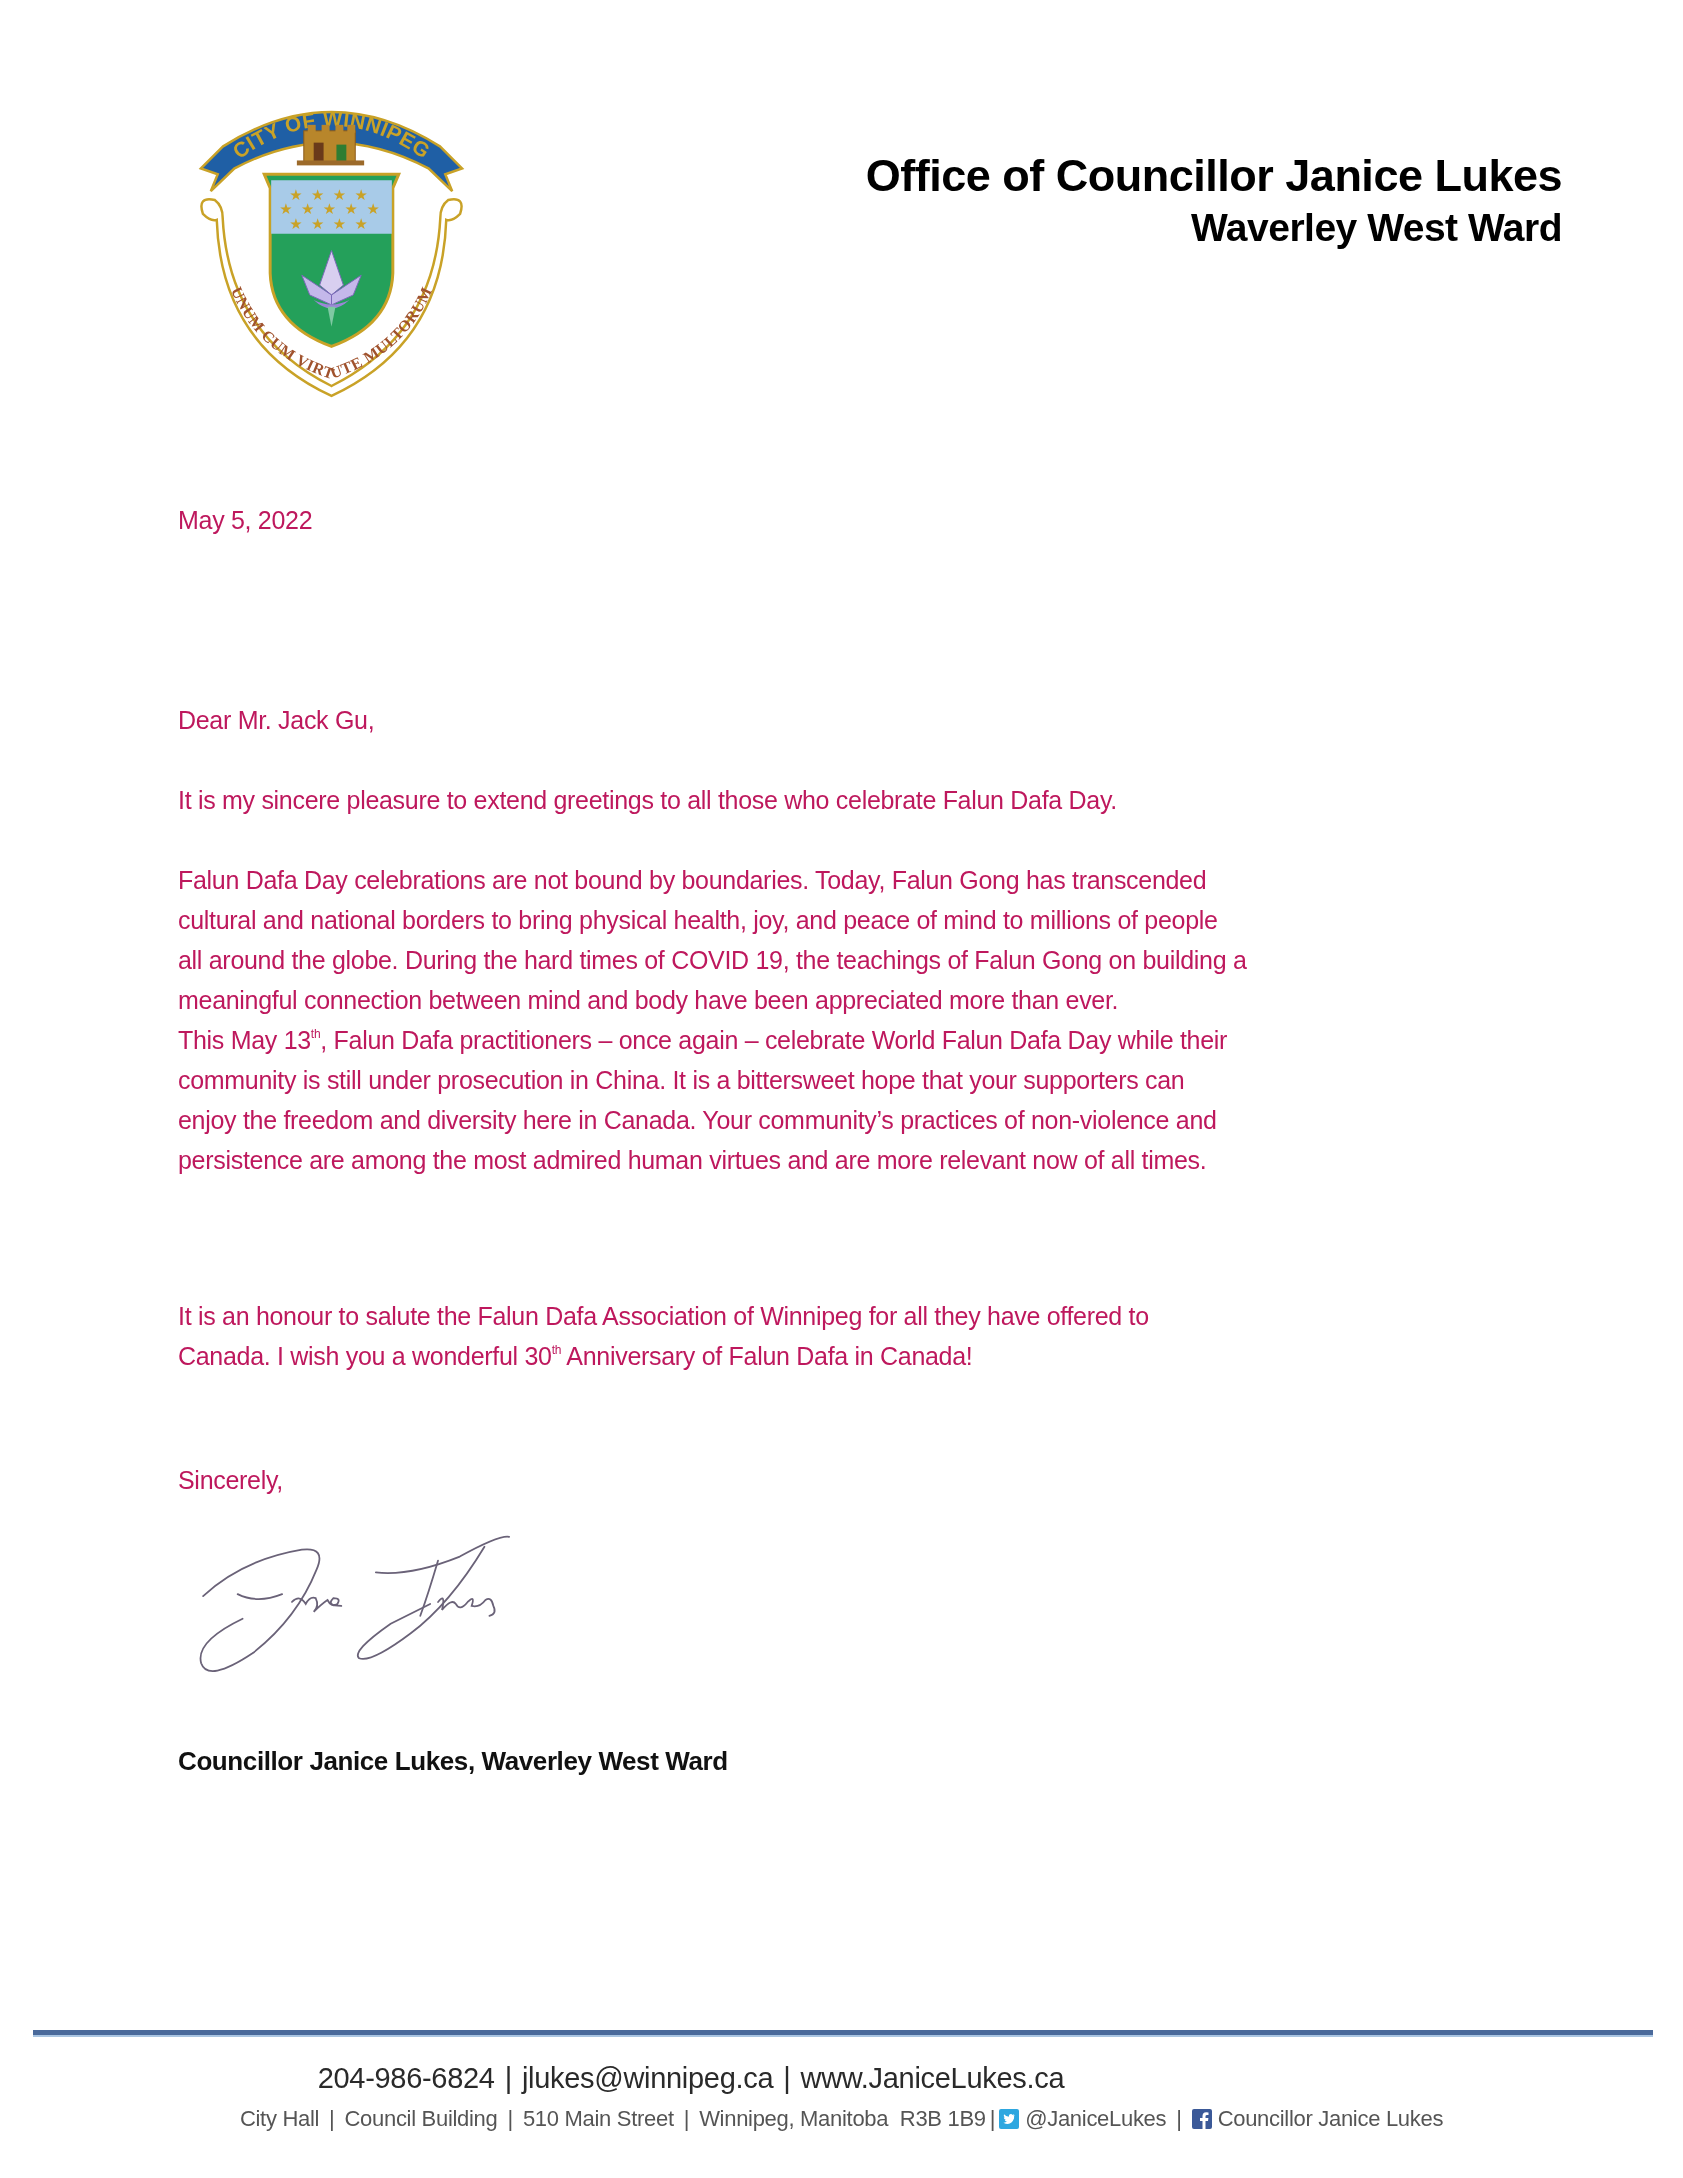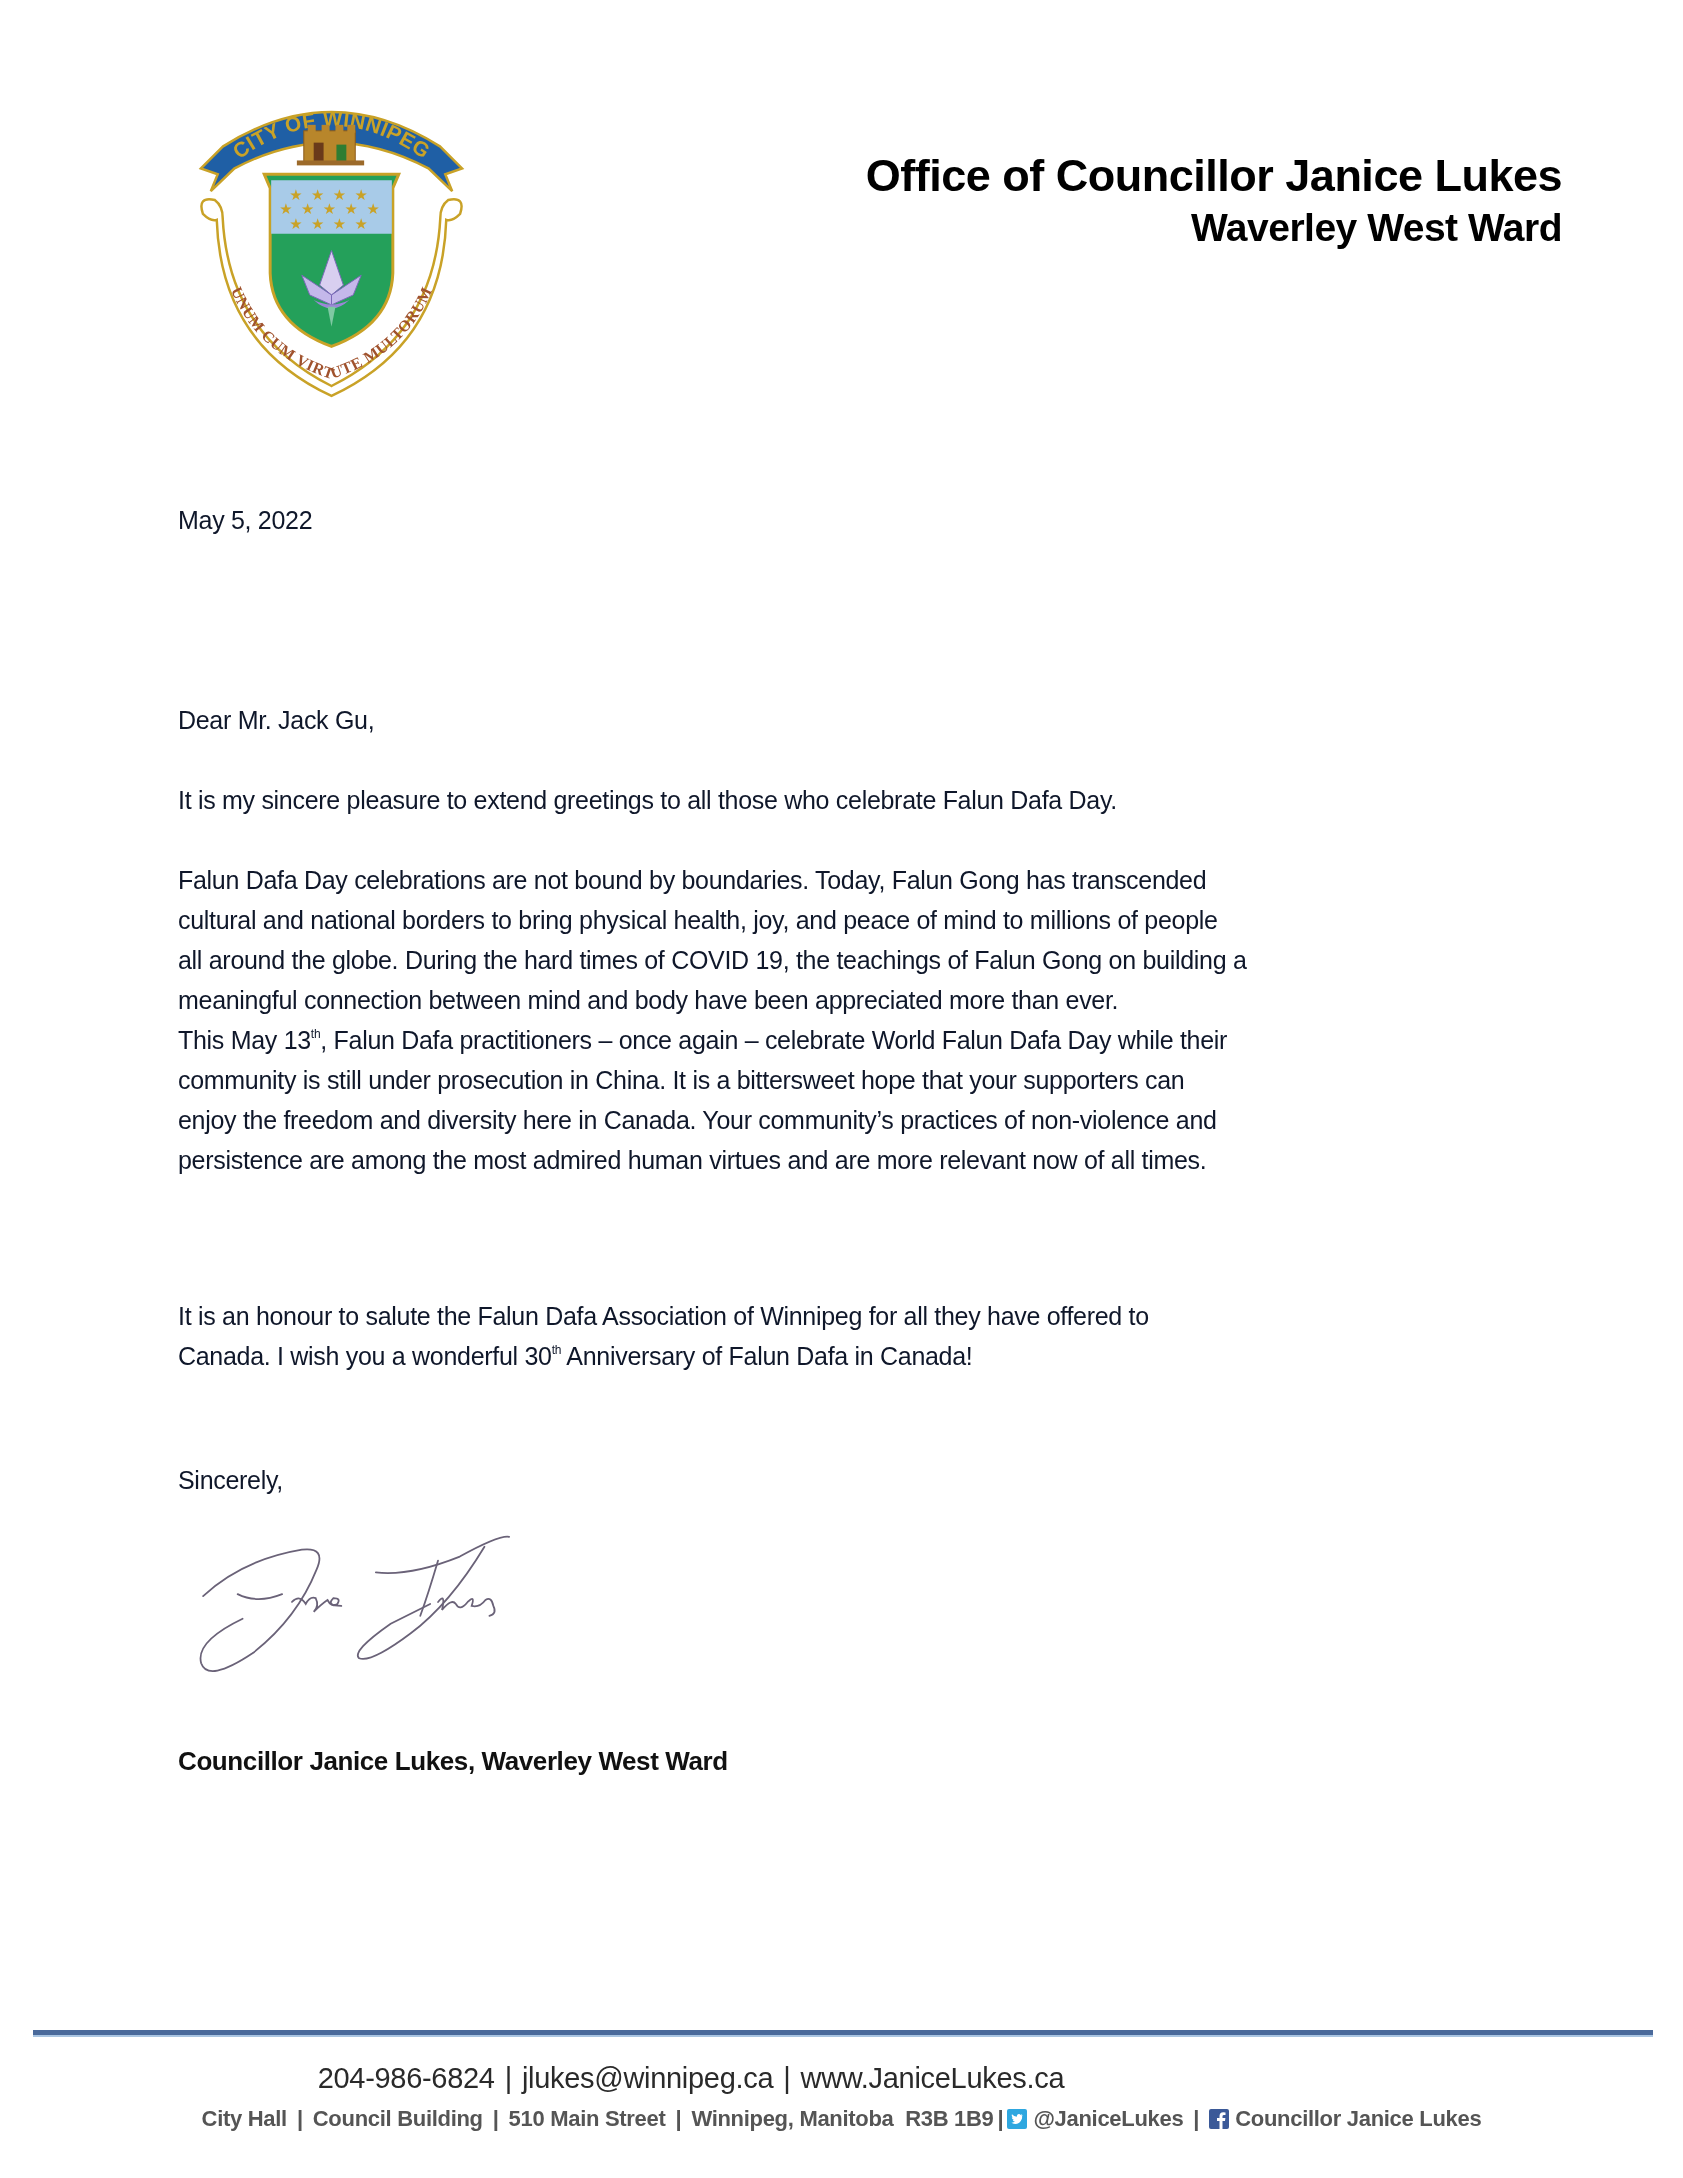--- a/index.html
+++ b/index.html
@@ -1,28 +1,28 @@
 <!DOCTYPE html>
 <html><head>
 <meta charset="utf-8">
 <style>
   html, body { margin: 0; padding: 0; background: #ffffff; }
   body { width: 1683px; height: 2178px; position: relative; overflow: hidden; font-family: "Liberation Sans", sans-serif; color: #111; }
   .abs { position: absolute; }
   #crest { left: 193px; top: 97px; width: 277px; height: 302px; }
   .hdr-title { right: 121px; top: 150px; font-size: 45px; font-weight: bold; letter-spacing: -0.5px; white-space: nowrap; color: #000; }
   .hdr-sub { right: 121px; top: 206px; font-size: 39px; font-weight: bold; letter-spacing: -0.5px; white-space: nowrap; color: #000; }
-  .body-text { left: 178px; font-size: 25px; line-height: 40px; white-space: nowrap; color: #0f172a; letter-spacing: -0.3px; }
+  .body-text { left: 178px; font-size: 25px; line-height: 40px; white-space: nowrap; color: #be185d; letter-spacing: -0.3px; }
   .line { display: block; height: 40px; }
   sup { font-size: 12px; line-height: 0; vertical-align: 11px; }
   .sig-name { left: 178px; top: 1746px; font-size: 26px; font-weight: bold; white-space: nowrap; letter-spacing: -0.4px; }
   #signature { left: 183px; top: 1525px; width: 366px; height: 153px; }
   .rule { left: 33px; top: 2030px; width: 1620px; height: 5px; background: #4a6a9b; border-bottom: 2px solid #a9c5e2; }
   .footer1 { left: 0; width: 1382px; top: 2062px; text-align: center; font-size: 29px; color: #2a2a2a; white-space: nowrap; letter-spacing: -0.3px; }
-  .footer2 { left: 0; width: 1683px; top: 2106px; text-align: center; font-size: 22px; color: #555; white-space: nowrap; letter-spacing: -0.3px; font-weight: bold; }
+  .footer2 { left: 0; width: 1683px; top: 2106px; text-align: center; font-size: 22px; color: #555; white-space: nowrap; letter-spacing: -0.3px; }
   .sep { margin: 0 10px; }
   .soc-icon { display: inline-block; width: 20px; height: 20px; vertical-align: -3px; margin-right: 6px; position: relative; border-radius: 2px; }
   .tw { background: #2ea7e0; }
   .fb { background: #3b5998; }
   .soc-icon svg { position: absolute; left: 0; top: 0; }
 </style>
 </head>
 <body>
 
 <svg id="crest" class="abs" viewBox="0 0 280 305" xmlns="http://www.w3.org/2000/svg">

